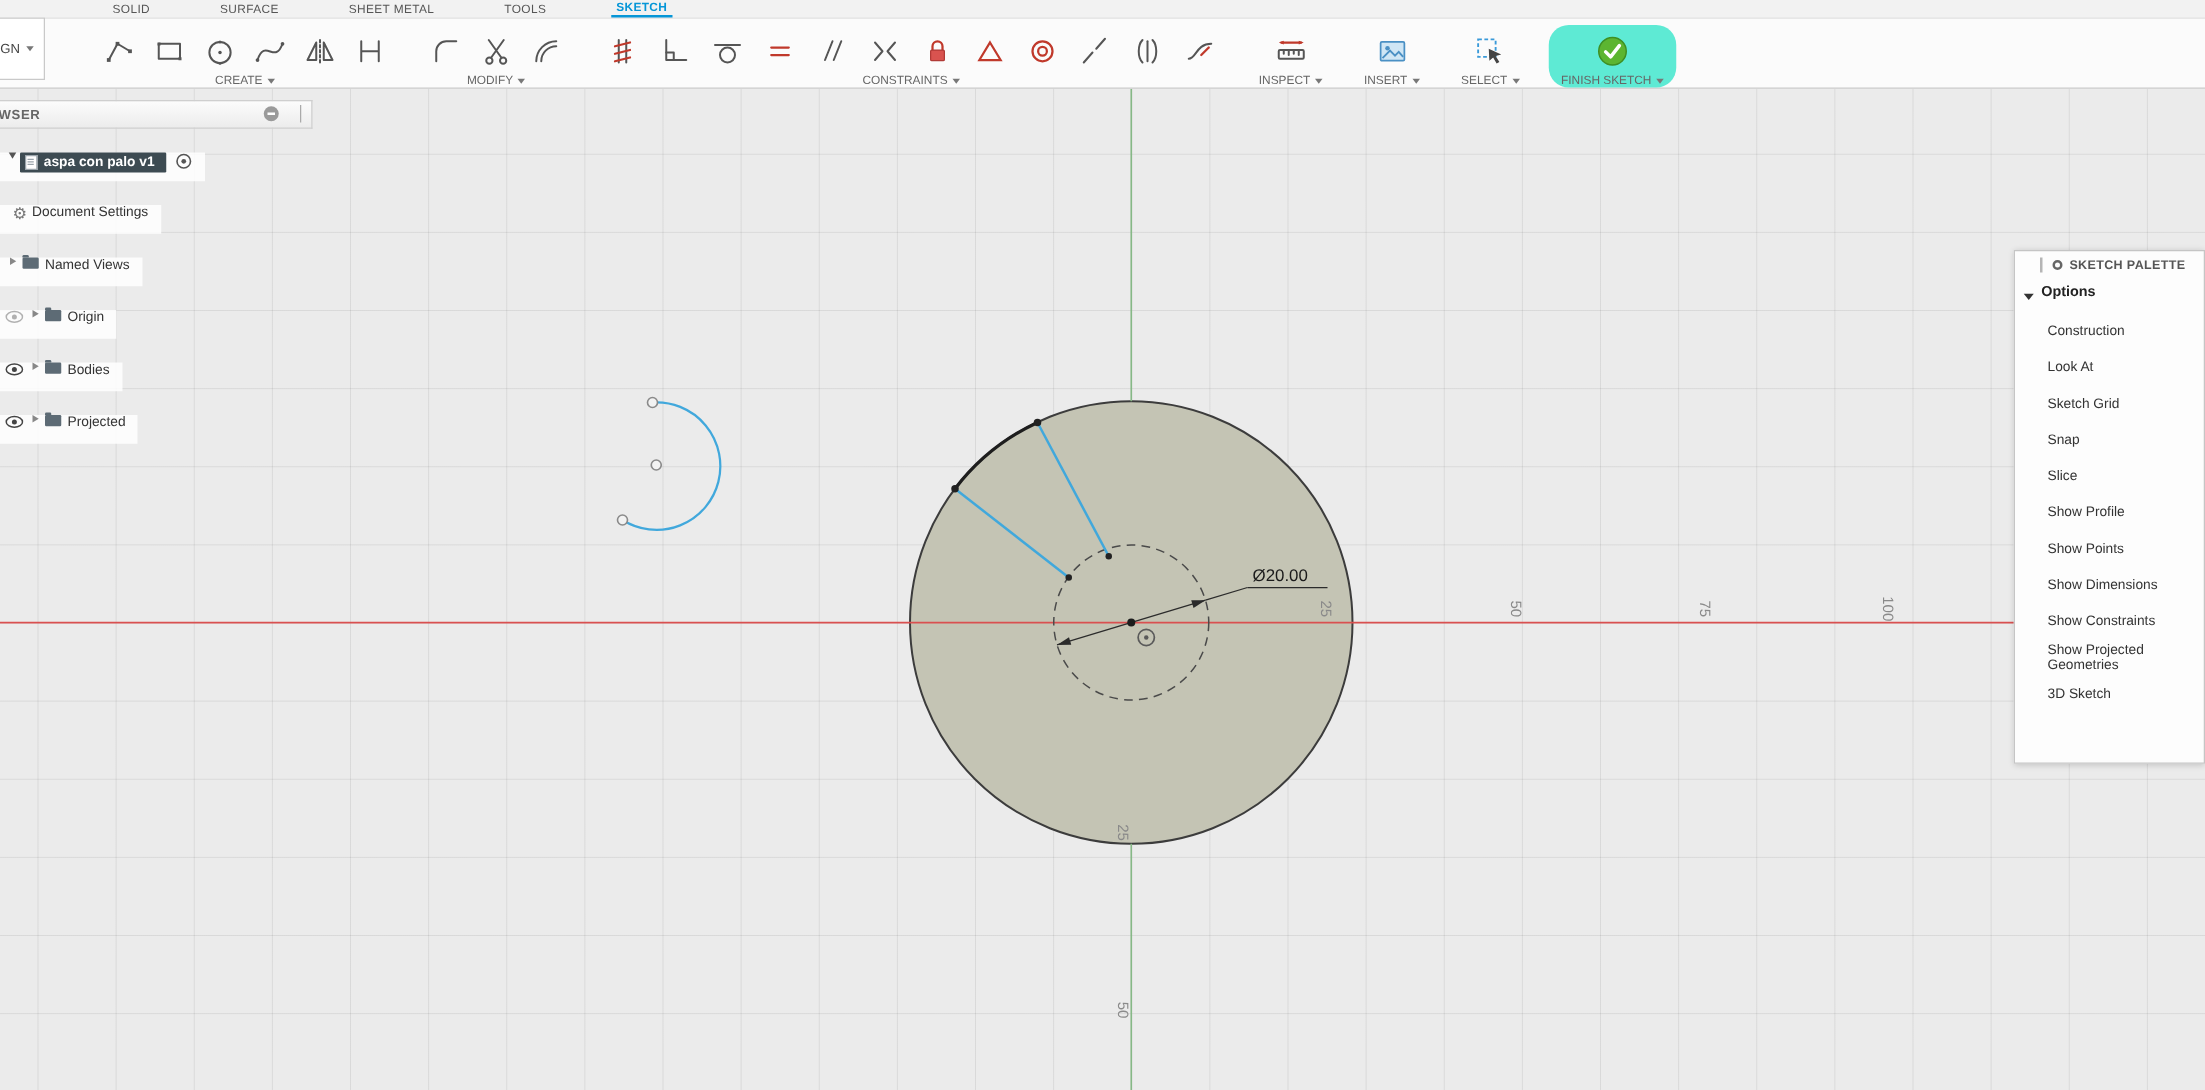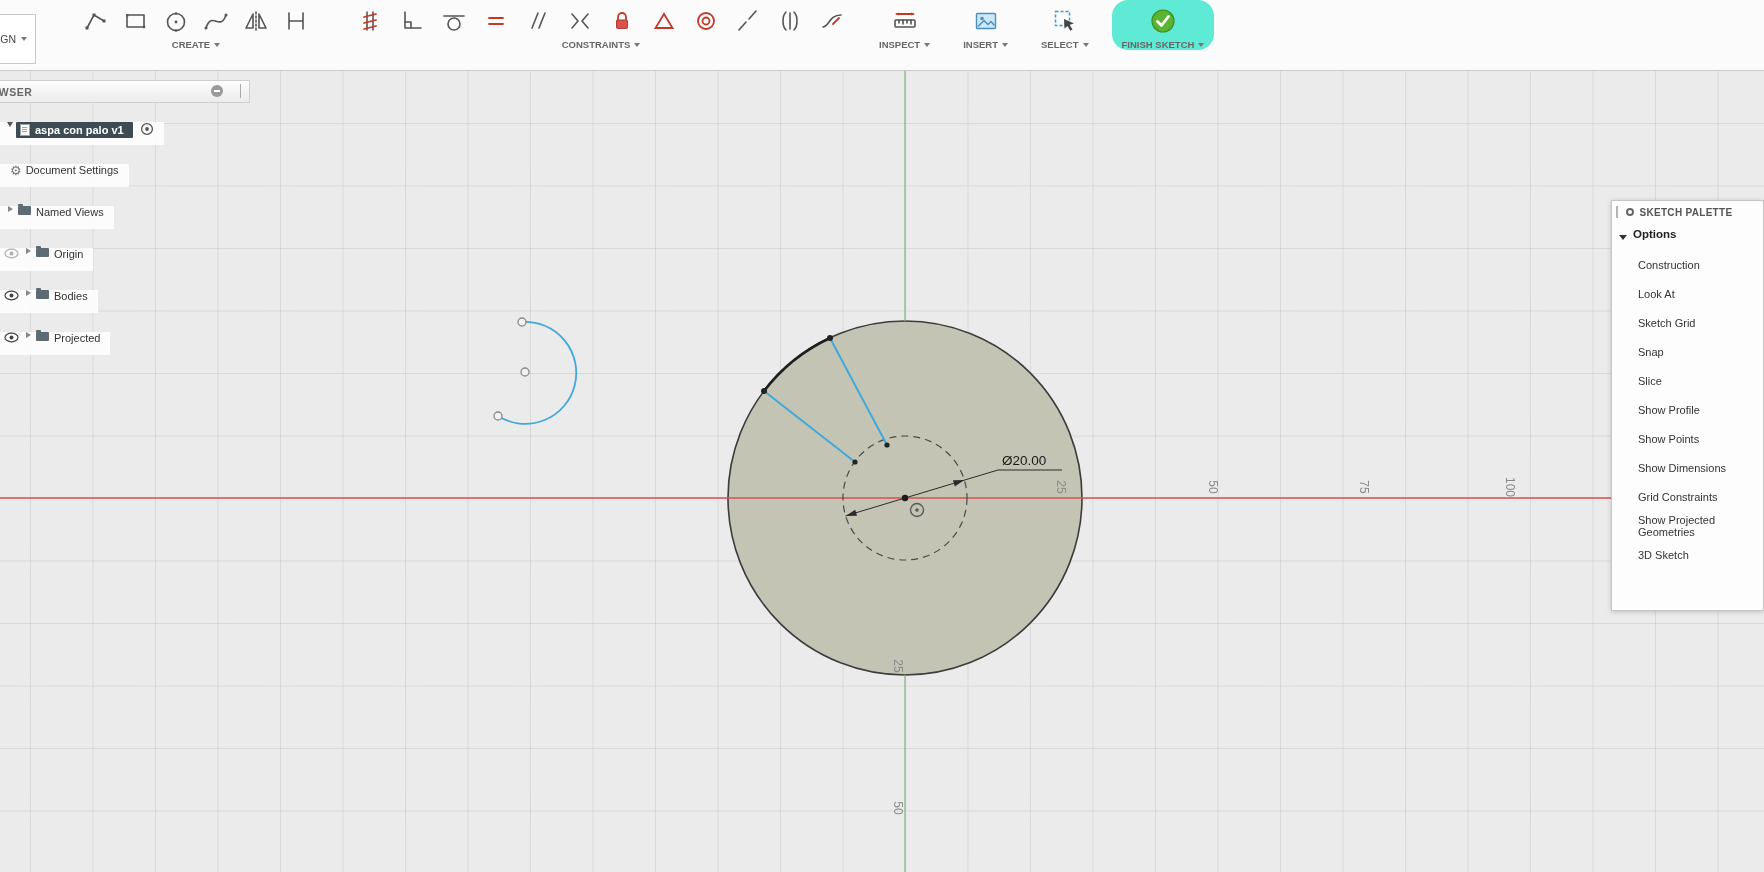--- a/index.html
+++ b/index.html
@@ -15,21 +15,21 @@
   .sketch-svg text{font-family:"Liberation Sans",sans-serif;}
   .glabel{fill:#8a8a8a;font-size:12px;}
 
   
   .topbar{position:absolute;top:0;left:0;right:0;height:70px;background:#fbfbfb;
           border-bottom:1px solid #c9c9c9;z-index:5;}
   .tabs{display:flex;align-items:flex-end;height:14px;background:#f2f2f2;border-bottom:1px solid #e2e2e2;
         padding-left:86px;gap:48px;font-size:9.5px;color:#555;}
   .tab{padding:1px 4px 1px;white-space:nowrap;letter-spacing:.3px;cursor:default;}
   .tab.active{color:#0696d7;font-weight:bold;border-bottom:2px solid #0696d7;padding-bottom:0;}
-  .toolbar{display:flex;height:55px;align-items:flex-start;font-weight:bold;}
+  .toolbar{display:flex;height:55px;align-items:flex-end;}
   .tspacer{width:72px;}
   .tgroup{display:flex;flex-direction:column;align-items:center;padding:2px 10px 0;}
   .tgroup.finish{background:#5eead4;border-radius:16px;}
   .ticons{display:flex;align-items:center;height:37px;gap:12px;}
   .tgroup.constraints .ticons{gap:14px;}
   .tlabel{font-size:9.5px;color:#666;display:flex;align-items:center;gap:4px;margin-top:0;white-space:nowrap;}
   .tdiv{width:1px;background:#dcdcdc;margin:5px 6px;}
   .caret{width:0;height:0;border-left:3.5px solid transparent;border-right:3.5px solid transparent;border-top:4px solid #777;}
   .ti{width:28px;height:30px;display:flex;align-items:center;justify-content:center;}
   .ic{stroke:#555;fill:none;stroke-width:1.6;stroke-linecap:round;stroke-linejoin:round;}
@@ -67,21 +67,21 @@
   .gearwrap{font-size:13px;color:#777;margin:0 4px 0 6px;line-height:1;}
   .folder{width:13px;height:9px;background:#5d6b75;border-radius:1px;position:relative;margin:0 5px 0 1px;flex:none;}
   .folder::before{content:"";position:absolute;top:-2px;left:0;width:5px;height:2px;background:#5d6b75;border-radius:1px 1px 0 0;}
   .eye{flex:none;margin-right:3px;display:flex;}
   .eye.hidden{opacity:.4;}
   .radio{margin-left:7px;display:flex;}
 
   
   .palette{position:absolute;left:1611px;top:200px;width:153px;height:411px;background:#fdfdfd;
            border:1px solid #c5c5c5;box-shadow:0 1px 5px rgba(0,0,0,.18);z-index:4;box-sizing:border-box;}
-  .pheader{height:22px;display:flex;align-items:center;gap:6px;padding-left:4px;
+  .pheader{height:22px;display:flex;align-items:center;gap:6px;padding-left:20px;
            font-size:10px;color:#555;font-weight:bold;letter-spacing:.3px;}
   .pgrip{display:flex;gap:2px;margin-right:2px;}
   .pgrip i{display:block;width:1.5px;height:12px;background:#b5b5b5;}
   .pcircle{width:8px;height:8px;border-radius:50%;border:2px solid #666;box-sizing:border-box;flex:none;}
   .psection{display:flex;align-items:flex-end;gap:6px;padding:5px 0 4px 7px;font-weight:bold;
             font-size:11.5px;color:#222;}
   .tri-down{width:0;height:0;border-left:4px solid transparent;border-right:4px solid transparent;
             border-top:5px solid #333;}
   .pitems{margin-top:6px;}
   .pitem{height:29px;display:flex;align-items:center;padding-left:26px;font-size:11px;color:#333;cursor:default;}
@@ -129,20 +129,27 @@
 
     <text class="glabel" transform="rotate(90 1057 487)" x="1057" y="487" text-anchor="middle">25</text>
     <text class="glabel" transform="rotate(90 1209 487)" x="1209" y="487" text-anchor="middle">50</text>
     <text class="glabel" transform="rotate(90 1360 487)" x="1360" y="487" text-anchor="middle">75</text>
     <text class="glabel" transform="rotate(90 1506 487)" x="1506" y="487" text-anchor="middle">100</text>
     <text class="glabel" transform="rotate(90 894 666)" x="894" y="666" text-anchor="middle">25</text>
     <text class="glabel" transform="rotate(90 894 808)" x="894" y="808" text-anchor="middle">50</text>
   </svg>
 
   <div class="topbar">
+    <div class="tabs">
+      <div class="tab">SOLID</div>
+      <div class="tab">SURFACE</div>
+      <div class="tab">SHEET METAL</div>
+      <div class="tab">TOOLS</div>
+      <div class="tab active">SKETCH</div>
+    </div>
     <div class="toolbar">
       <div class="tspacer"></div>
 
       <div class="tgroup">
         <div class="ticons">
           <span class="ti">
               <svg width="26" height="26">
                 <path class="ic" d="M4 20 L11 7 L21 13"></path>
                 <rect class="icf" x="2.5" y="18.5" width="3" height="3"></rect>
                 <rect class="icf" x="9.5" y="5.5" width="3" height="3"></rect>
@@ -184,20 +191,46 @@
               </svg>
             </span>
         </div>
         <div class="tlabel">
             <span>CREATE</span>
             <i class="caret"></i>
           </div>
       </div>
       <div class="tdiv"></div>
 
+      <div class="tgroup">
+        <div class="ticons">
+          <span class="ti">
+              <svg width="26" height="26">
+                <path class="ic" d="M5 21 V13 A8 8 0 0 1 13 5 H21"></path>
+              </svg>
+            </span>
+          <span class="ti">
+              <svg width="26" height="26">
+                <path class="ic" d="M7 4 L17 18 M19 4 L9 18"></path>
+                <circle class="ic" cx="7.5" cy="20.5" r="2.5"></circle>
+                <circle class="ic" cx="18.5" cy="20.5" r="2.5"></circle>
+              </svg>
+            </span>
+          <span class="ti">
+              <svg width="26" height="26">
+                <path class="ic" d="M5 21 A16 16 0 0 1 21 5"></path>
+                <path class="ic" d="M9 21 A12 12 0 0 1 21 9"></path>
+              </svg>
+            </span>
+        </div>
+        <div class="tlabel">
+            <span>MODIFY</span>
+            <i class="caret"></i>
+          </div>
+      </div>
       <div class="tdiv"></div>
 
       <div class="tgroup constraints">
         <div class="ticons">
           <span class="ti">
               <svg width="26" height="26">
                 <path class="ic" d="M10 4 V22 M16 4 V22"></path>
                 <path class="icr" d="M7 9 L19 6 M7 15 L19 12 M7 21 L19 18"></path>
               </svg>
             </span>
@@ -431,19 +464,19 @@
     </div>
     <div class="pitems">
       <div class="pitem">Construction</div>
       <div class="pitem">Look At</div>
       <div class="pitem">Sketch Grid</div>
       <div class="pitem">Snap</div>
       <div class="pitem">Slice</div>
       <div class="pitem">Show Profile</div>
       <div class="pitem">Show Points</div>
       <div class="pitem">Show Dimensions</div>
-      <div class="pitem">Grid Constraints</div>
+      <div class="pitem">Show Constraints</div>
       <div class="pitem">Show Projected Geometries</div>
       <div class="pitem">3D Sketch</div>
     </div>
   </div>
 
 </div>
 
 </body></html>

